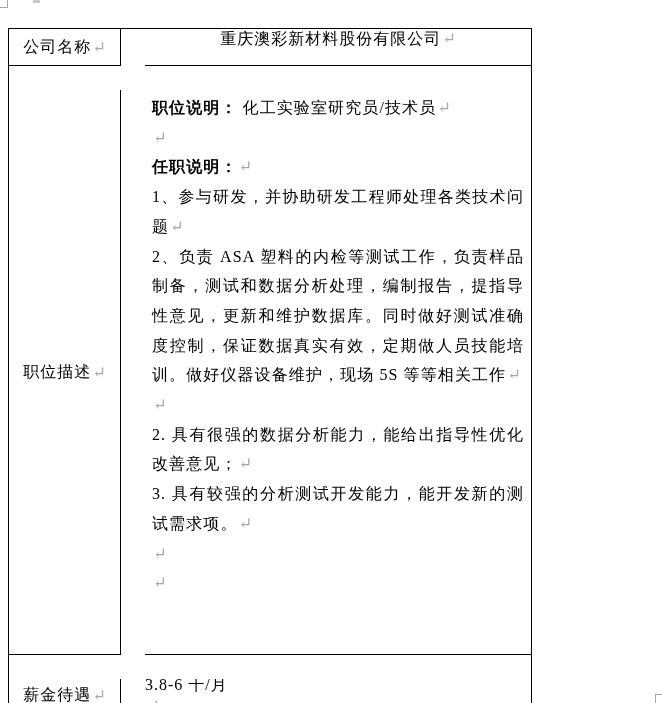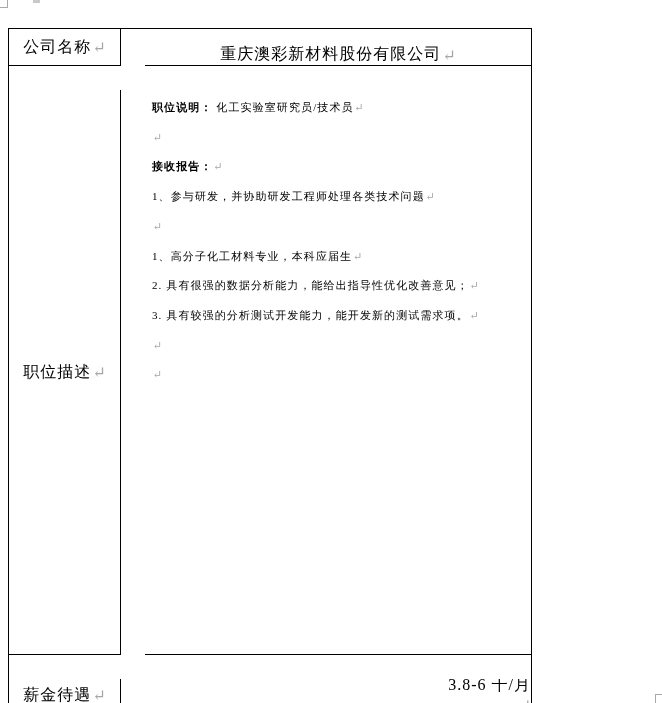--- a/index.html
+++ b/index.html
@@ -28,28 +28,28 @@
   }
   .cell { border-right:1.5px solid #000; border-bottom:1.5px solid #000; overflow:hidden; }
   .no-r { border-right:none; }
   .no-b { border-bottom:none; }
 
   .label-cell {
     display:flex; align-items:center; justify-content:center;
     font-size:16px; letter-spacing:1px;
   }
   .center-cell {
-    display:flex; align-items:flex-end; justify-content:center;
+    display:flex; align-items:flex-start; justify-content:center;
     font-size:16px; letter-spacing:1px;
   }
   .bold { font-weight:normal;flex-direction:column; }
 
   .desc-cell { padding:3px 7px 0 7px; }
   .para {
-    font-size:11px; letter-spacing:1.1px; line-height:29.7px;
+    font-size:16px; letter-spacing:1.1px; line-height:29.7px;
     min-height:29.7px; text-align:justify;
   }
   .para b { font-weight:bold; }
 
   .mark { color:#a6a6a6; letter-spacing:0; padding-left:1px; }
   .loc-cell {
     display:flex; flex-direction:column; align-items:center; justify-content:center;
     font-size:16px; letter-spacing:1px; line-height:22px;
   }
   .linebreak-mark { color:#a6a6a6; font-size:15px; line-height:20px; }
@@ -73,24 +73,24 @@
         <span class="mark">↵</span>
     </div>
 
     <div class="cell label-cell">
       <span>职位描述</span>
         <span class="mark">↵</span>
     </div>
     <div class="cell no-r desc-cell">
         <p class="para"><b>职位说明：</b> 化工实验室研究员/技术员<span class="mark">↵</span></p>
         <p class="para"><span class="mark">↵</span></p>
-        <p class="para"><b>接收报告：</b><span class="mark">↵</span></p>
+        <p class="para"><b>任职说明：</b><span class="mark">↵</span></p>
         <p class="para">1、参与研发，并协助研发工程师处理各类技术问题<span class="mark">↵</span></p>
+        <p class="para">2、负责 ASA 塑料的内检等测试工作，负责样品制备，测试和数据分析处理，编制报告，提指导性意见，更新和维护数据库。同时做好测试准确度控制，保证数据真实有效，定期做人员技能培训。做好仪器设备维护，现场 5S 等等相关工作<span class="mark">↵</span></p>
         <p class="para"><span class="mark">↵</span></p>
-        <p class="para">1、高分子化工材料专业，本科应届生<span class="mark">↵</span></p>
         <p class="para">2. 具有很强的数据分析能力，能给出指导性优化改善意见；<span class="mark">↵</span></p>
         <p class="para">3. 具有较强的分析测试开发能力，能开发新的测试需求项。<span class="mark">↵</span></p>
         <p class="para"><span class="mark">↵</span></p>
         <p class="para"><span class="mark">↵</span></p>
       </div>
 
     <div class="cell label-cell">
       <span>薪金待遇</span>
         <span class="mark">↵</span>
     </div>

